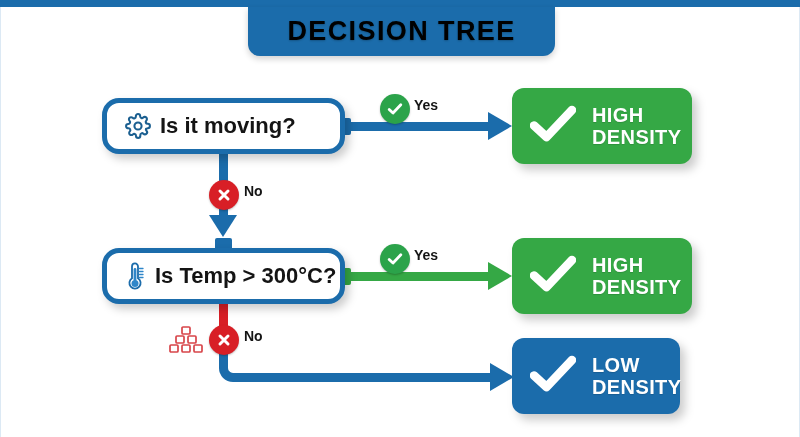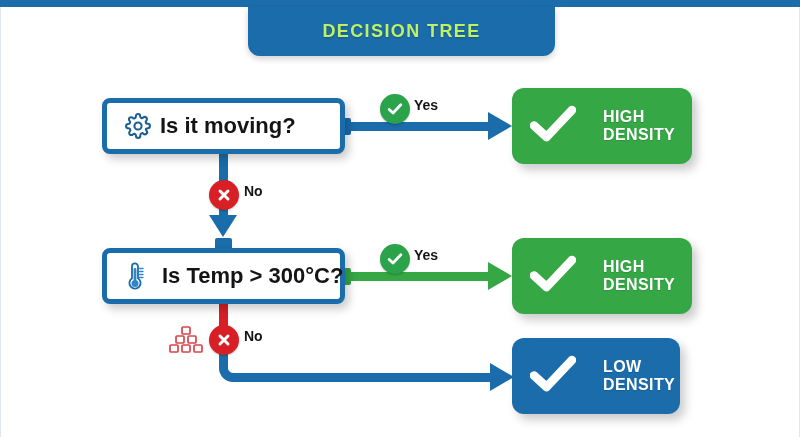--- a/index.html
+++ b/index.html
@@ -19,59 +19,59 @@
 
   
   .banner{
     position:absolute;left:248px;top:7px;width:307px;height:49px;
     background:#1b6cab;
     border-bottom-left-radius:12px;border-bottom-right-radius:12px;
     display:flex;align-items:center;justify-content:center;
     box-shadow:0 3px 6px rgba(0,0,0,0.18);
   }
   .banner-text{
-    color:#bef264;font-size:18px;font-weight:bold;letter-spacing:1.4px;
+    color:#000000;font-size:27px;font-weight:bold;letter-spacing:1.4px;
     text-shadow:0 1px 2px rgba(0,0,0,0.22);
     white-space:nowrap;
   }
 
   
   .node{
     position:absolute;
     background:#ffffff;
     border:5px solid #1b6cab;
-    border-radius:8px;
+    border-radius:17px;
     display:flex;align-items:center;
     box-sizing:border-box;
     filter:drop-shadow(4px 5px 4px rgba(0,0,0,0.20));
     z-index:6;
   }
   .node-label{
     color:#141414;font-size:22px;font-weight:bold;white-space:nowrap;
   }
   .node .ico{flex:0 0 auto;display:flex;align-items:center;justify-content:center;}
 
   #node-moving{left:102px;top:98px;width:243px;height:56px;padding-left:18px;}
   #node-moving .node-label{margin-left:9px;}
   #node-temp{left:102px;top:248px;width:243px;height:56px;padding-left:14px;}
-  #node-temp .node-label{margin-left:13px;}
+  #node-temp .node-label{margin-left:6px;}
 
   
   .result{
     position:absolute;
     border-radius:12px;
     display:flex;align-items:center;
     box-sizing:border-box;
     filter:drop-shadow(5px 6px 5px rgba(0,0,0,0.20));
     z-index:6;
   }
   .result .check{flex:0 0 auto;margin-left:18px;}
   .result-text{
-    color:#ffffff;font-size:16px;font-weight:bold;line-height:1.12;
-    margin-left:27px;letter-spacing:0.4px;
+    color:#ffffff;font-size:20px;font-weight:bold;line-height:1.12;
+    margin-left:16px;letter-spacing:0.4px;
     text-shadow:0 1px 1px rgba(0,0,0,0.14);
   }
   .green{background:#35a845;}
   .blue{background:#1b6cab;}
   #res-high-1{left:512px;top:88px;width:180px;height:76px;}
   #res-high-2{left:512px;top:238px;width:180px;height:76px;}
   #res-low{left:512px;top:338px;width:168px;height:76px;}
 
   
   .hshaft{position:absolute;height:9px;}

